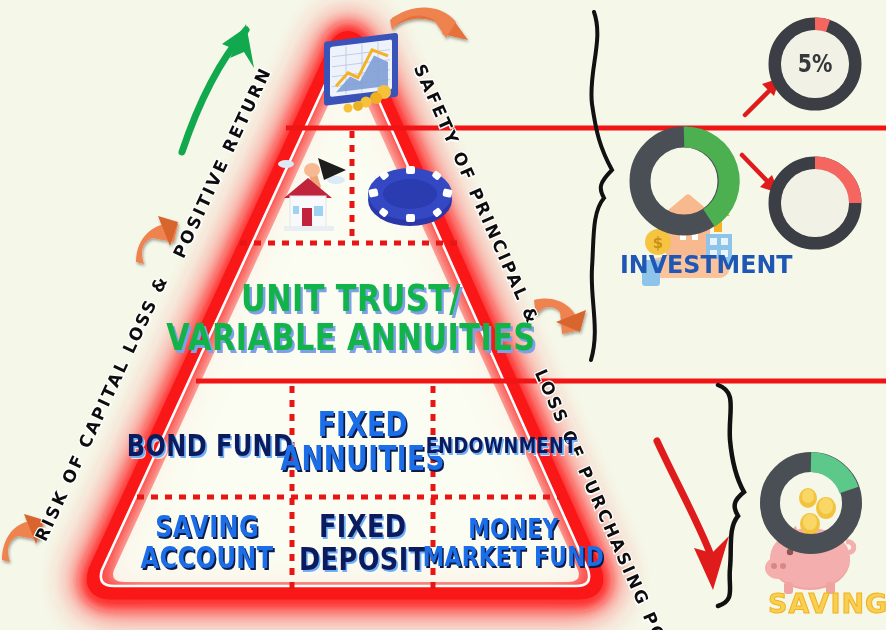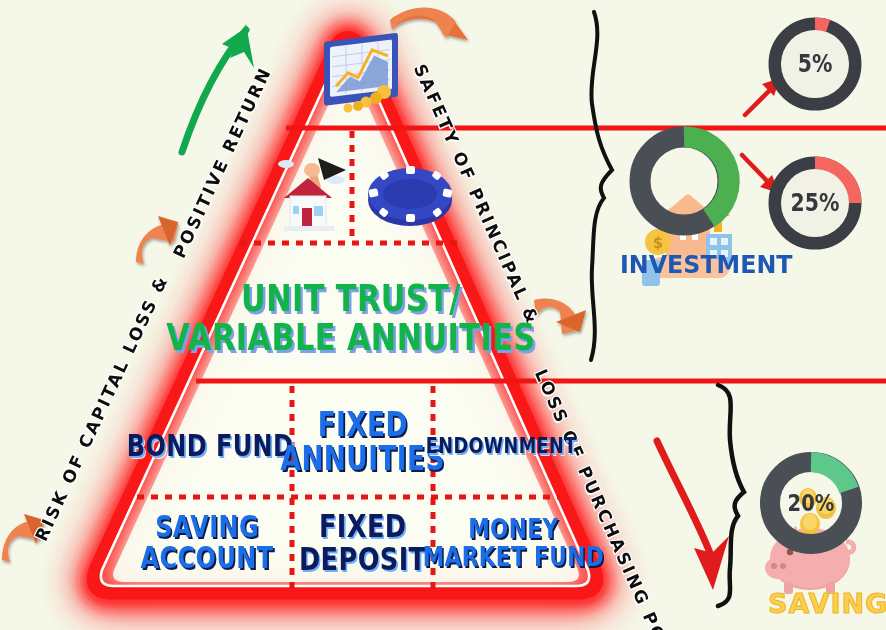--- a/index.html
+++ b/index.html
@@ -297,26 +297,20 @@
 
     <g>
       <circle cx="811" cy="503" r="41" fill="none" stroke="#4a4f55" stroke-width="20"></circle>
       <path d="M811 462 A41 41 0 0 1 849 490" fill="none" stroke="#5cc98a" stroke-width="20"></path>
     </g>
   </svg>
 
   <div class="donut" style="left:775px;top:24px;width:80px;height:80px;">
     <div class="val" style="font-size:24px;">5%</div>
   </div>
-  <div class="donut" style="left:775px;top:163px;width:80px;height:80px;">
-    <div class="val" style="font-size:24px;">25%</div>
-  </div>
-  <div class="donut" style="left:770px;top:462px;width:82px;height:82px;">
-    <div class="val" style="font-size:23px;">20%</div>
-  </div>
 
   <div class="caption" id="investment-label" style="left:620px;top:250px;">INVESTMENT</div>
   <div class="caption" id="saving-label" style="left:768px;top:588px;">SAVING</div>
 
   <div class="side-label" style="left:178px;top:247px;transform:rotate(-65deg);">POSITIVE RETURN</div>
 
   <div class="side-label" style="left:40px;top:530px;transform:rotate(-65deg);">RISK OF CAPITAL LOSS &amp;</div>
 
   <div class="side-label" style="left:419px;top:55px;transform:rotate(66deg);">SAFETY OF PRINCIPAL &amp;</div>
 

